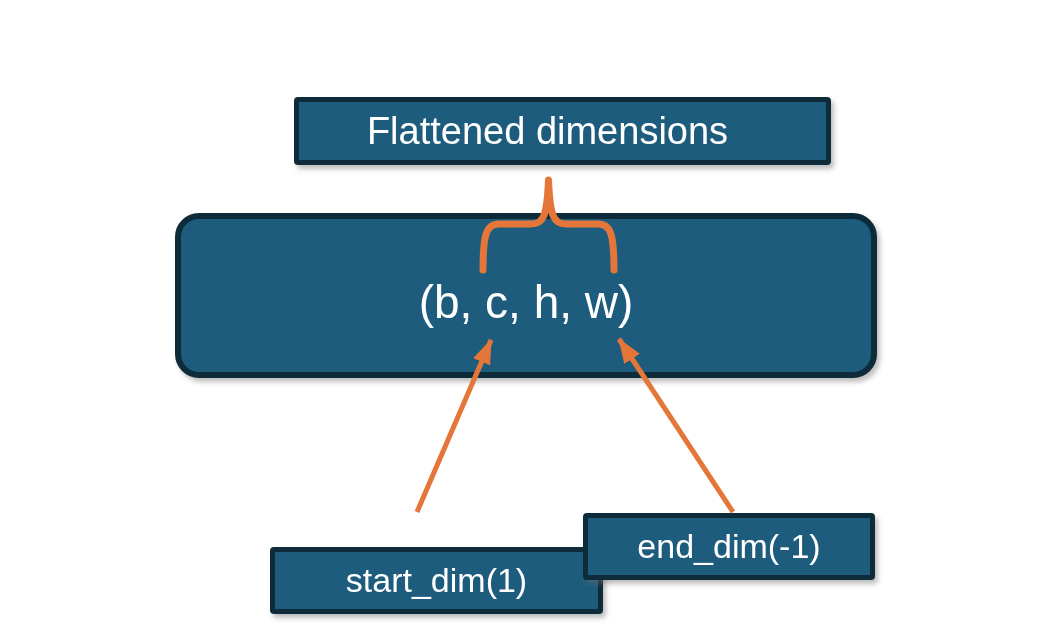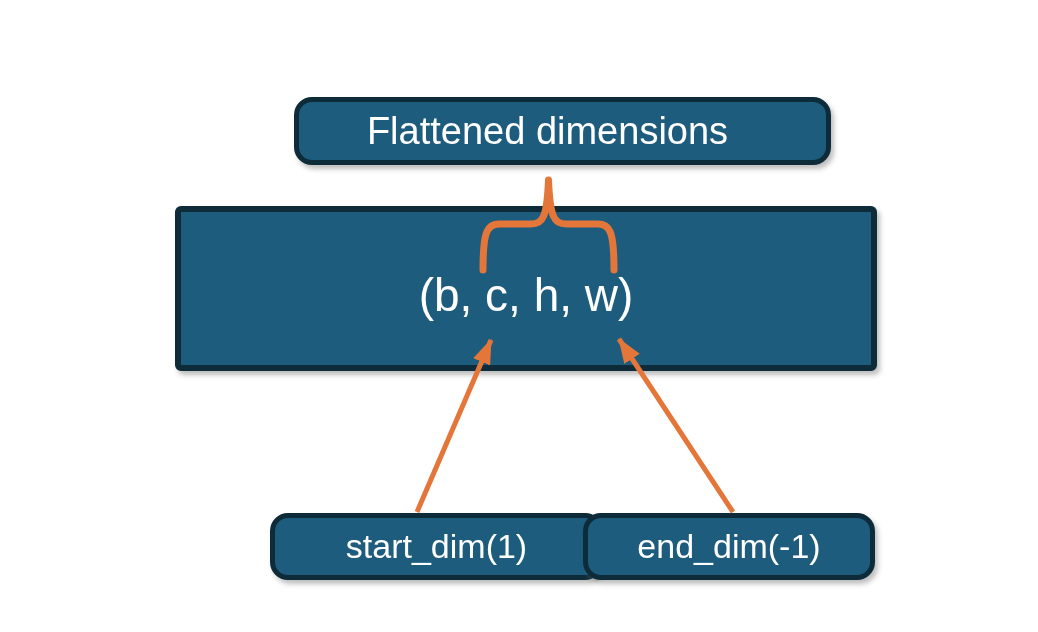--- a/index.html
+++ b/index.html
@@ -18,45 +18,45 @@
     position:relative;
     width:1038px;
     height:632px;
     background:var(--background);
     overflow:hidden;
   }
   .box{
     position:absolute;
     background:var(--box-fill);
     border:5px solid var(--box-border);
-    border-radius:18px;
+    border-radius:4px;
     box-sizing:border-box;
     display:flex;
     align-items:center;
     justify-content:center;
     color:var(--text-color);
     box-shadow:3px 4px 5px rgba(110,110,110,0.45);
   }
   .box-top{
     left:294px; top:97px; width:537px; height:68px;
     font-size:38px;
     padding-right:30px;
   }
   .box-main{
-    left:175px; top:206px; width:702px; height:165px;
+    left:175px; top:213px; width:702px; height:165px;
     border-width:6px;
-    border-radius:6px;
+    border-radius:24px;
     font-size:46px;
     padding-top:12px;
   }
   .box-small{
     top:513px; height:67px;
     font-size:34px;
   }
-  .box-start{ left:270px; width:333px; }
+  .box-start{ left:270px; width:333px;margin-top:34px; }
   .box-end{ left:583px; width:292px;text-align:right; }
   .overlay{
     position:absolute;
     left:0; top:0;
     pointer-events:none;
   }
   .orange-stroke{
     stroke:var(--accent-orange);
     fill:none;
   }

